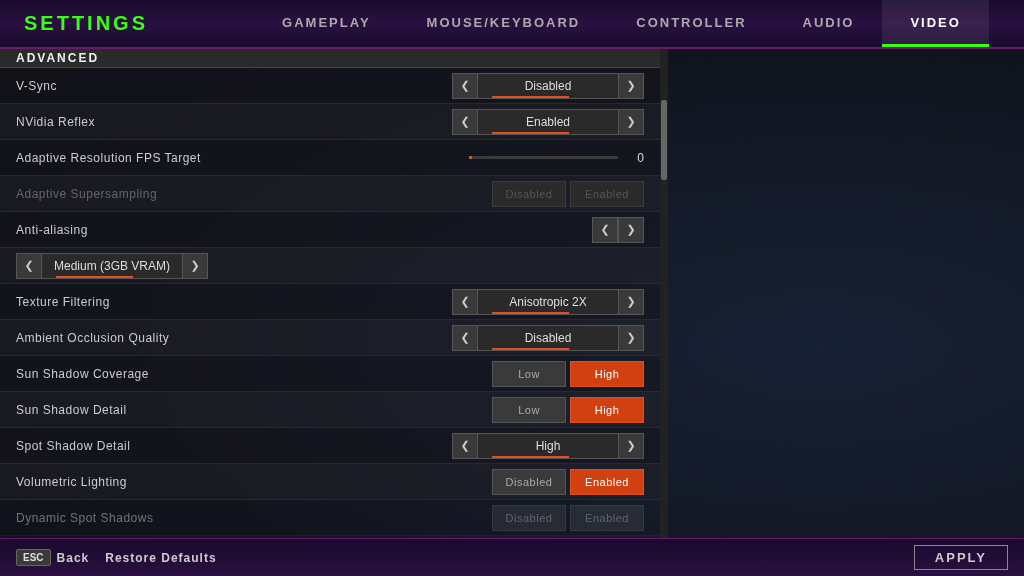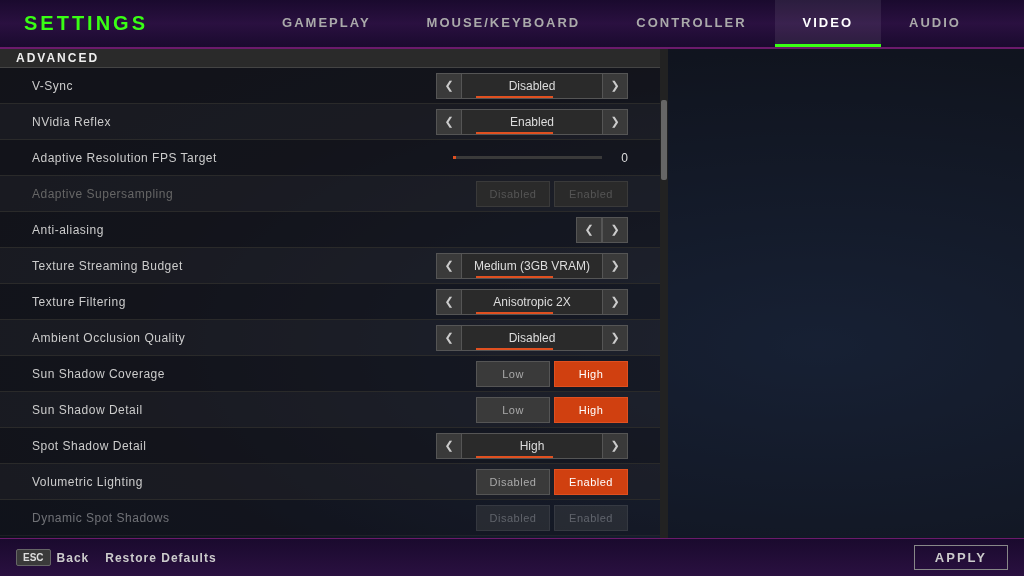--- a/index.html
+++ b/index.html
@@ -101,21 +101,21 @@
 
     .settings-list {
       overflow: hidden;
     }
 
     .setting-row {
       display: flex;
       align-items: center;
       height: 36px;
       border-bottom: 1px solid #2a2a2a;
-      padding: 0 32px;
+      padding: 0 16px;
       background: rgba(20,20,25,0.7);
     }
 
     .setting-row:nth-child(even) {
       background: rgba(30,30,35,0.7);
     }
 
     .setting-label {
       flex: 1;
       font-size: 12px;
@@ -330,22 +330,22 @@
 <body>
 
 <div class="bg-overlay"></div>
 
 <div class="header">
   <div class="header-title">SETTINGS</div>
   <nav class="nav-tabs">
     <div class="nav-tab">GAMEPLAY</div>
     <div class="nav-tab">MOUSE/KEYBOARD</div>
     <div class="nav-tab">CONTROLLER</div>
+    <div class="nav-tab">AUDIO</div>
     <div class="nav-tab active">VIDEO</div>
-    <div class="nav-tab">AUDIO</div>
   </nav>
 </div>
 
 <div class="main">
   <div class="settings-panel">
     <div class="section-header">ADVANCED</div>
     <div class="settings-list">
 
       <div class="setting-row">
         <span class="setting-label">V-Sync</span>
@@ -385,21 +385,20 @@
 
       <div class="setting-row">
         <span class="setting-label">Anti-aliasing</span>
         <div class="setting-control arrow-control">
           <button class="arrow-btn">❮</button>
           <button class="arrow-btn">❯</button>
         </div>
       </div>
 
       <div class="setting-row">
-        <span class="setting-label">Texture Streaming Budget</span>
         <div class="setting-control arrow-control">
           <button class="arrow-btn">❮</button>
           <div class="value-box">Medium (3GB VRAM)</div>
           <button class="arrow-btn">❯</button>
         </div>
       </div>
 
       <div class="setting-row">
         <span class="setting-label">Texture Filtering</span>
         <div class="setting-control arrow-control">

